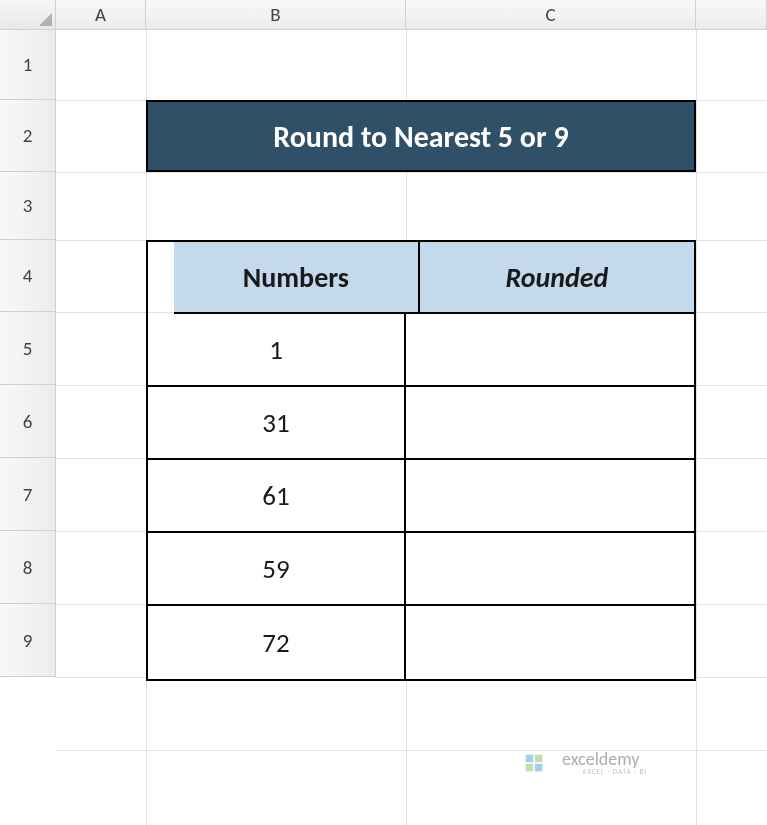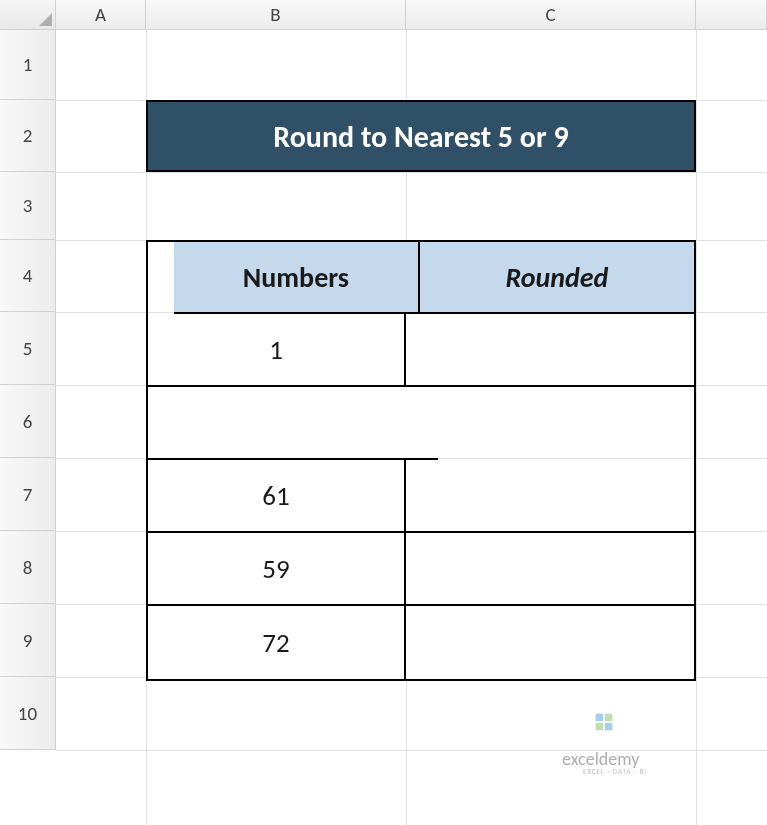--- a/index.html
+++ b/index.html
@@ -166,21 +166,20 @@
     .dc-c { width: 290px; }
 
     .watermark {
       position: absolute;
       right: 120px;
       bottom: 50px;
       display: flex;
       align-items: center;
       gap: 18px;
       opacity: 0.55;
-      flex-direction: column;
     }
     .watermark-icon {
       width: 20px;
       height: 20px;
     }
     .watermark-text {
       display: flex;
       flex-direction: column;
       line-height: 1;
     }
@@ -212,21 +211,20 @@
     <div class="row-headers">
       <div class="row-header row-1">1</div>
       <div class="row-header row-2">2</div>
       <div class="row-header row-3">3</div>
       <div class="row-header row-4">4</div>
       <div class="row-header row-5">5</div>
       <div class="row-header row-6">6</div>
       <div class="row-header row-7">7</div>
       <div class="row-header row-8">8</div>
       <div class="row-header row-9">9</div>
-      <div class="row-header row-10">10</div>
     </div>
 
     <div class="cells">
       <div class="gridlines">
         <div class="gridline-v" style="left:90px"></div>
         <div class="gridline-v" style="left:350px"></div>
         <div class="gridline-v" style="left:640px"></div>
         <div class="gridline-h" style="top:70px"></div>
         <div class="gridline-h" style="top:142px"></div>
         <div class="gridline-h" style="top:210px"></div>
@@ -246,20 +244,21 @@
       <div class="data-table">
         <div class="data-header-row">
           <div class="data-header dh-b">Numbers</div>
           <div class="data-header dh-c">Rounded</div>
         </div>
         <div class="data-row">
           <div class="data-cell dc-b">1</div>
           <div class="data-cell dc-c"></div>
         </div>
         <div class="data-row">
+          <div class="data-cell dc-b">31</div>
           <div class="data-cell dc-c"></div>
         </div>
         <div class="data-row">
           <div class="data-cell dc-b">61</div>
           <div class="data-cell dc-c"></div>
         </div>
         <div class="data-row">
           <div class="data-cell dc-b">59</div>
           <div class="data-cell dc-c"></div>
         </div>

